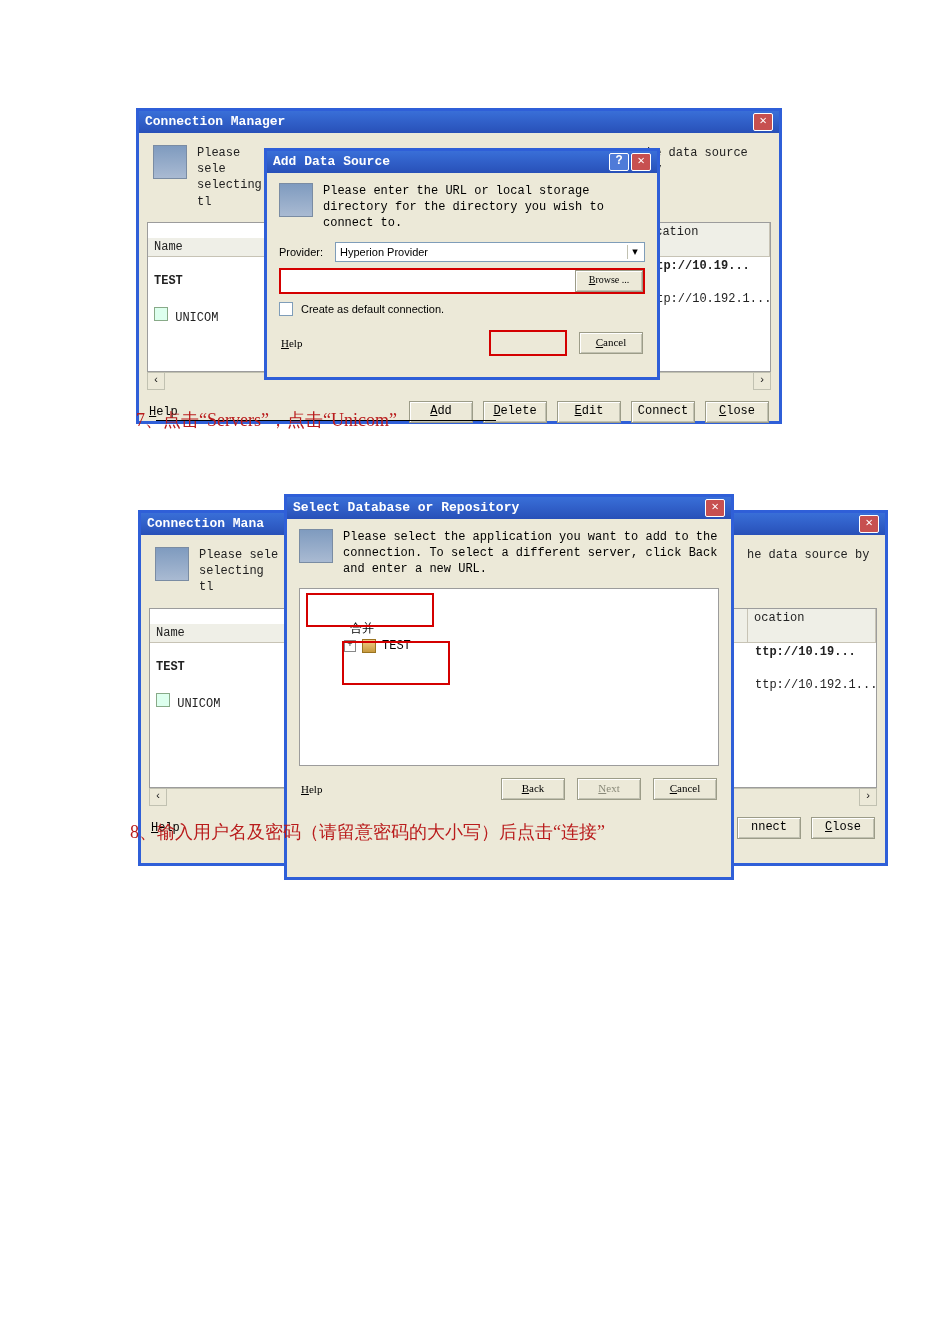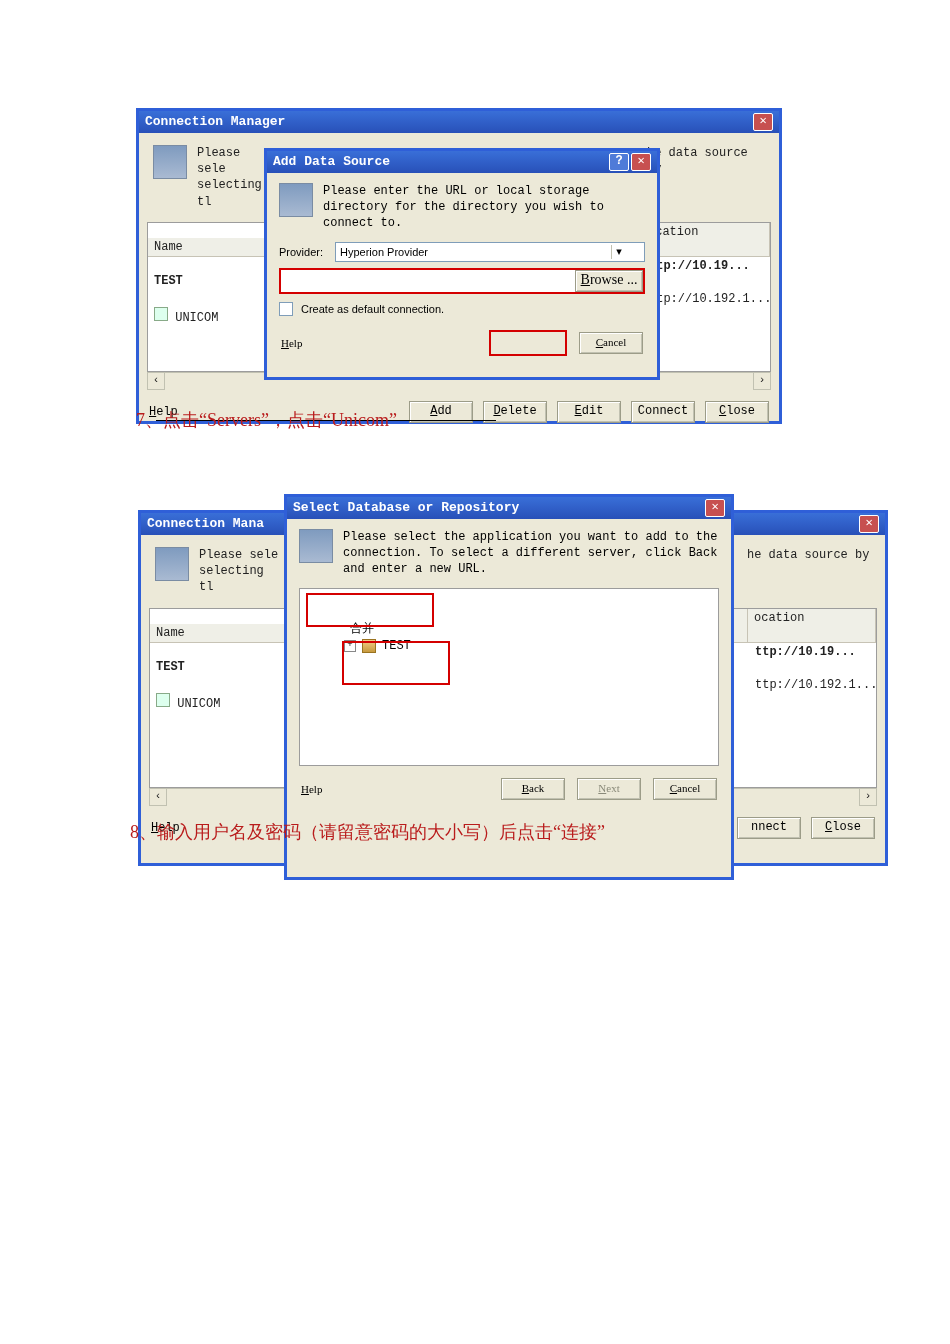--- a/index.html
+++ b/index.html
@@ -154,21 +154,21 @@
   font-size: 11px;
 }
 .combo {
   flex: 1;
   border: 1px solid #7f9db9;
   background: #fff;
   height: 18px;
   display: flex;
   align-items: center;
   justify-content: space-between;
-  padding: 0 18px 0 4px;
+  padding: 0 2px 0 4px;
 }
 .combo-arrow {
   width: 14px;
   height: 14px;
   border-left: 1px solid #c1c1b1;
   text-align: center;
   line-height: 12px;
 }
 .path-input {
   margin: 2px 12px;
@@ -336,21 +336,21 @@
     <div class="field-row">
       <span style="width:52px;">Provider:</span>
       <div class="combo">
         <span>Hyperion Provider</span>
         <span class="combo-arrow">▾</span>
       </div>
     </div>
 
     <div class="path-input">
       <div class="inp"></div>
-      <span class="btn" style="min-width:66px;font-family:Tahoma;font-size:14px;"><span class="u">B</span>rowse ...</span>
+      <span class="btn" style="min-width:66px;font-family:Tahoma;font-size:10px;"><span class="u">B</span>rowse ...</span>
     </div>
 
     <div class="chk-row">
       <span class="chk"></span>
       <span>Create as default connection.</span>
     </div>
 
     <div class="dlg-btn-row">
       <span class="link-help" style="font-family:Tahoma;font-size:11px;"><span class="u">H</span>elp</span>
       <span class="spacer"></span>

